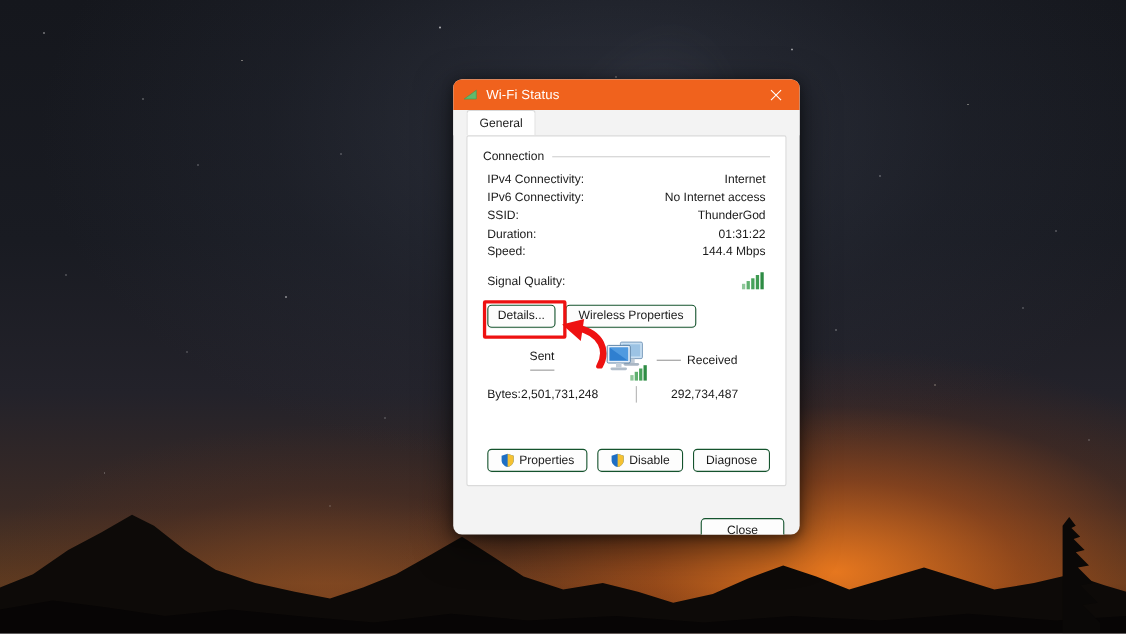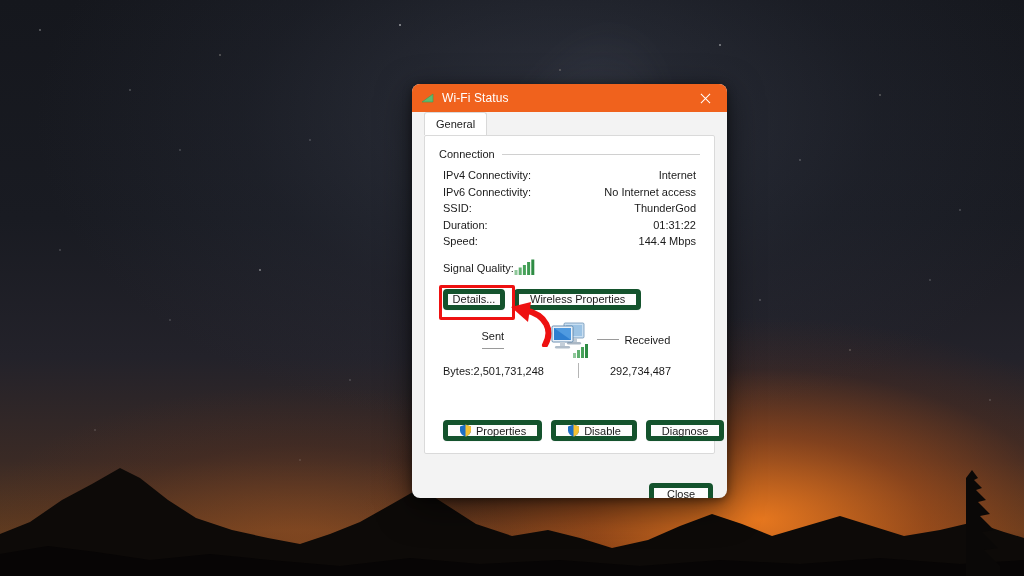--- a/index.html
+++ b/index.html
@@ -71,21 +71,21 @@
     position: absolute;
     left: 0; right: 0; bottom: 0;
     height: 150px;
   }
   .ridge svg { display: block; width: 100%; height: 100%; }
 
   
   #wifi-window {
     position: absolute;
     left: 412px;
-    top: 84px;
+    top: 72px;
     width: 315px;
     height: 414px;
     border-radius: 8px;
     background: #f3f3f3;
     box-shadow: 0 10px 34px rgba(0,0,0,0.55), 0 2px 10px rgba(0,0,0,0.45);
     overflow: hidden;
     font-size: 11px;
     color: #1a1a1a;
   }
 
@@ -163,30 +163,31 @@
     align-items: baseline;
     padding: 0 18px 0 18px;
     height: 16.5px;
     font-size: 11px;
   }
   .row .lbl { color: #1a1a1a; }
   .row .val { color: #1a1a1a; text-align: right; }
 
   .signal-row {
     display: flex;
+    justify-content: space-between;
     align-items: center;
     padding: 0 18px;
     height: 20px;
     margin-top: 6px;
   }
 
   
   .btn {
     background: #fdfdfd;
-    border: 5px solid #14532d;
+    border: 1px solid #14532d;
     border-radius: 4px;
     font-family: "Liberation Sans", sans-serif;
     font-size: 11px;
     color: #1a1a1a;
     height: 21px;
     padding: 4px 11px;
     display: inline-flex;
     align-items: center;
     justify-content: center;
     gap: 4px;
@@ -266,21 +267,21 @@
 
   .footer {
     position: absolute;
     left: 0; right: 0; bottom: 0;
     height: 44px;
     display: flex;
     align-items: center;
     justify-content: flex-end;
     padding-right: 14px;
   }
-  .btn-close-wide { width: 64px; height: 23px; margin-top: 36px; }
+  .btn-close-wide { width: 76px; height: 23px; margin-top: 36px; }
 
   .shield { width: 13px; height: 13px; flex: none; }
 </style>
 </head>
 <body>
 
 <div id="desktop">
   <div class="sky"></div>
   <div class="milkyway"></div>
   <div class="stars"></div>

